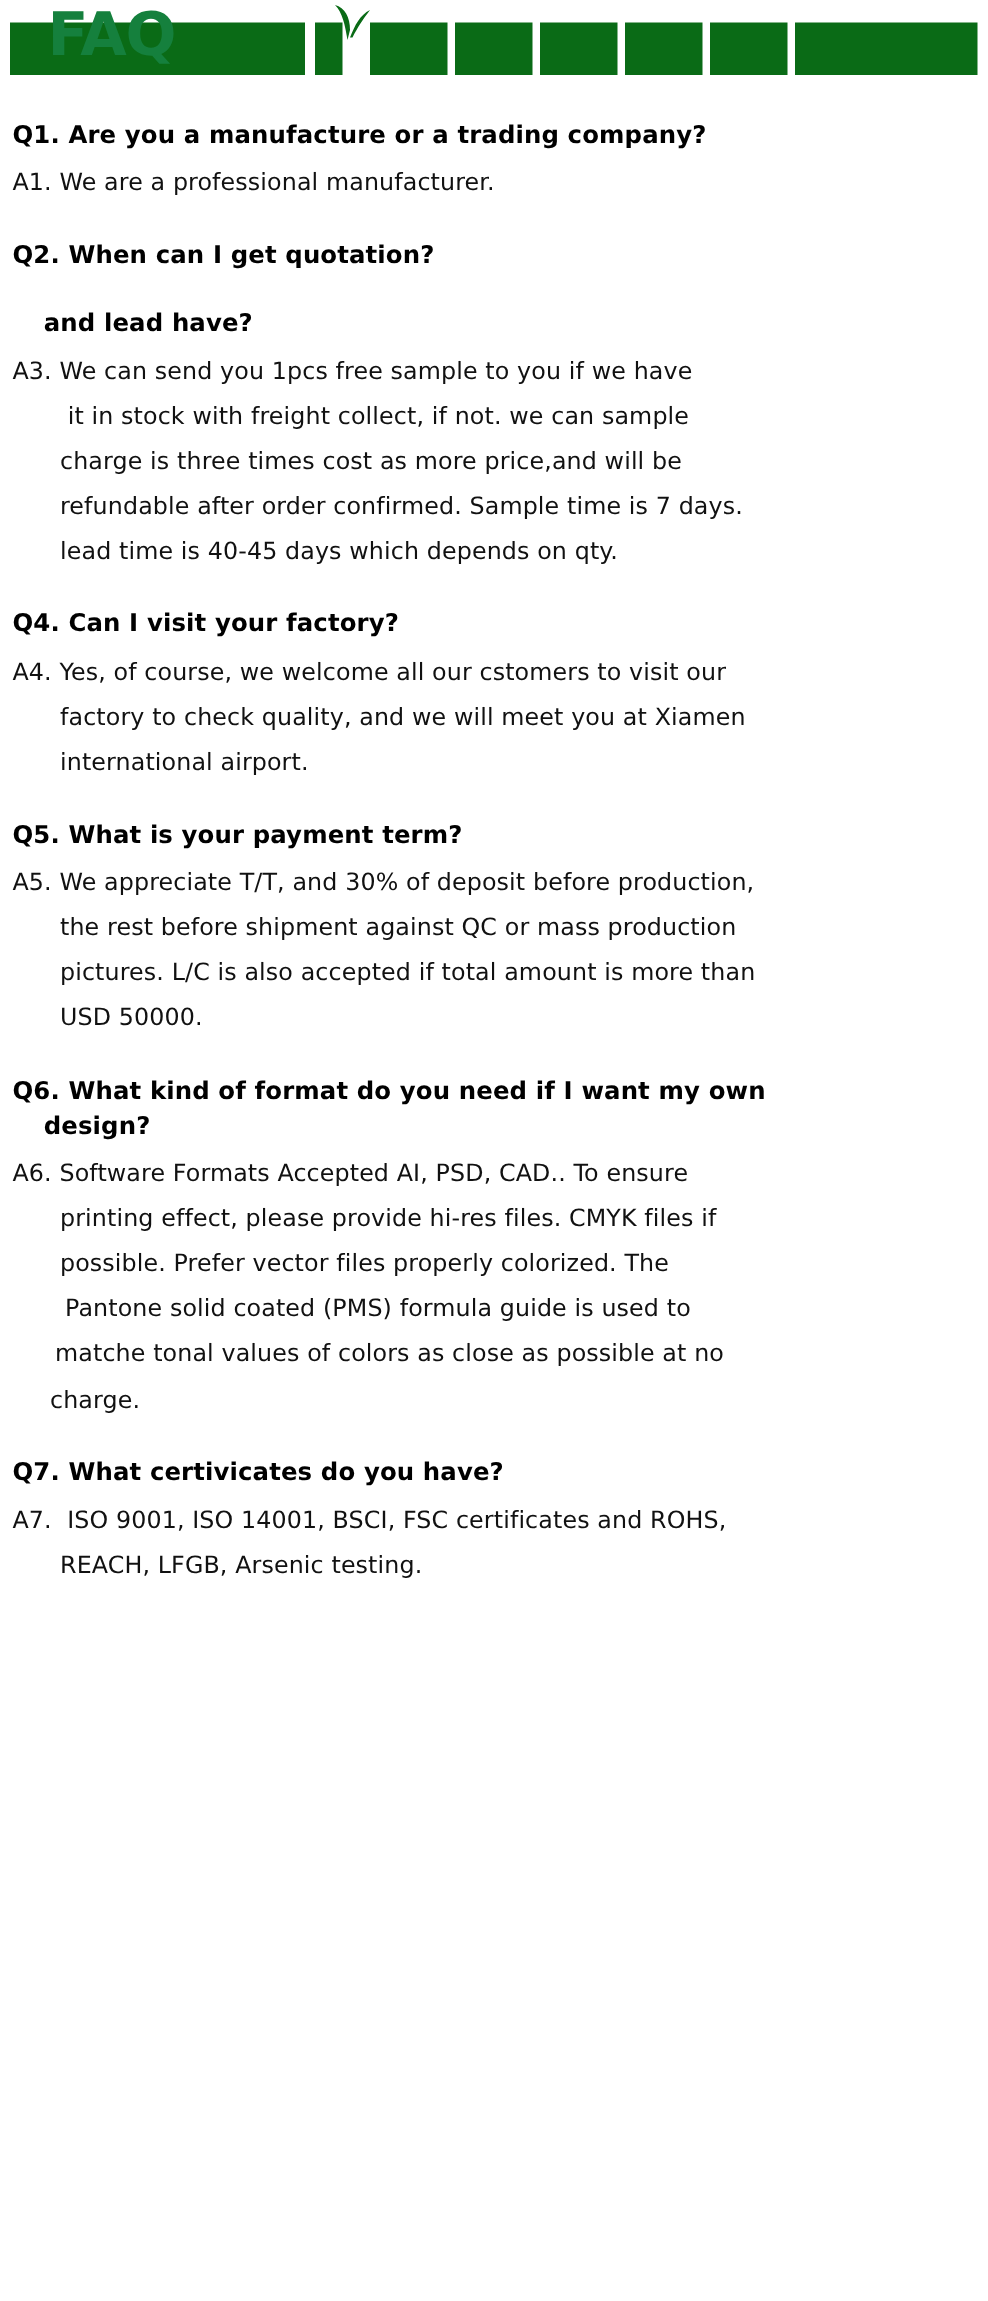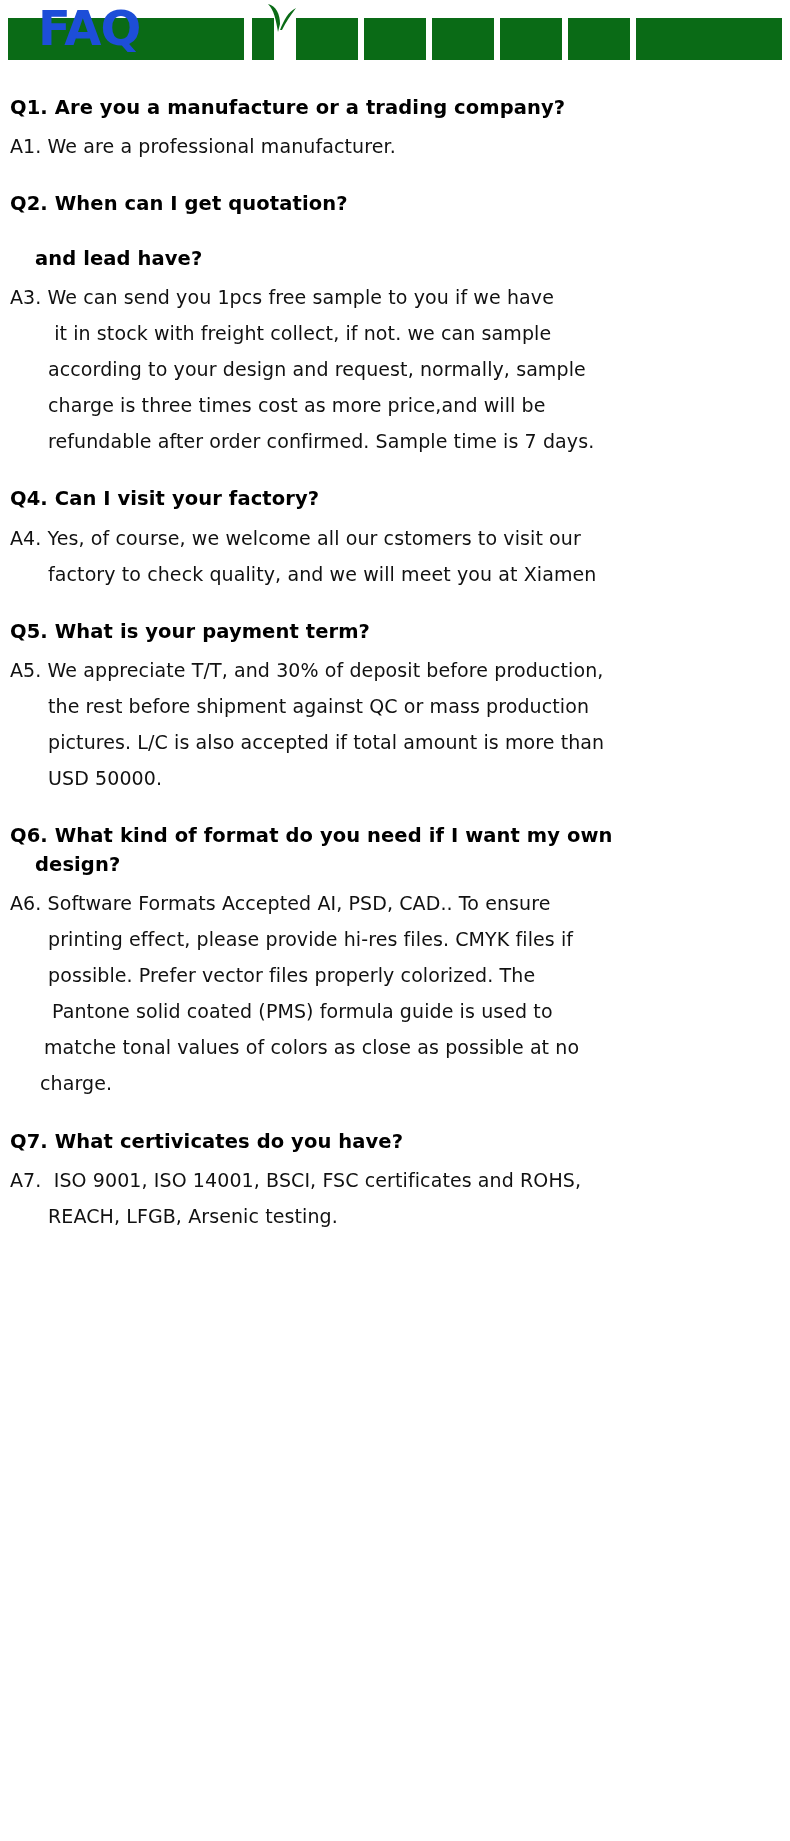--- a/index.html
+++ b/index.html
@@ -43,21 +43,21 @@
     height: 30px;
   }
   .faq-title {
     position: absolute;
     left: 38px;
     top: 0px;
     font-family: "DejaVu Sans", sans-serif;
     font-weight: bold;
     font-size: 48px;
     letter-spacing: -1px;
-    color: #1d4ed8;
+    color: #15803d;
     line-height: 56px;
     z-index: 5;
   }
 
   
   .content {
     padding: 22px 12px 30px 10px;
   }
   .qa-block {
     margin-bottom: 26px;
@@ -129,33 +129,34 @@
     </div>
   </div>
 
   <div class="qa-block">
     <div class="q">
       <span class="q-cont">and lead have?</span>
     </div>
     <div class="a">
       <span class="a-line indent0">A3. We can send you 1pcs free sample to you if we have</span>
       <span class="a-line indent1"> it in stock with freight collect, if not. we can sample</span>
-      <span class="a-line indent1">according to your design and request, normally, sample</span>
       <span class="a-line indent1">charge is three times cost as more price,and will be</span>
       <span class="a-line indent1">refundable after order confirmed. Sample time is 7 days.</span>
+      <span class="a-line indent1">lead time is 40-45 days which depends on qty.</span>
     </div>
   </div>
 
   <div class="qa-block">
     <div class="q">
       <span>Q4. Can I visit your factory?</span>
     </div>
     <div class="a">
       <span class="a-line indent0">A4. Yes, of course, we welcome all our cstomers to visit our</span>
       <span class="a-line indent1">factory to check quality, and we will meet you at Xiamen</span>
+      <span class="a-line indent1">international airport.</span>
     </div>
   </div>
 
   <div class="qa-block">
     <div class="q">
       <span>Q5. What is your payment term?</span>
     </div>
     <div class="a">
       <span class="a-line indent0">A5. We appreciate T/T, and 30% of deposit before production,</span>
       <span class="a-line indent1">the rest before shipment against QC or mass production</span>

